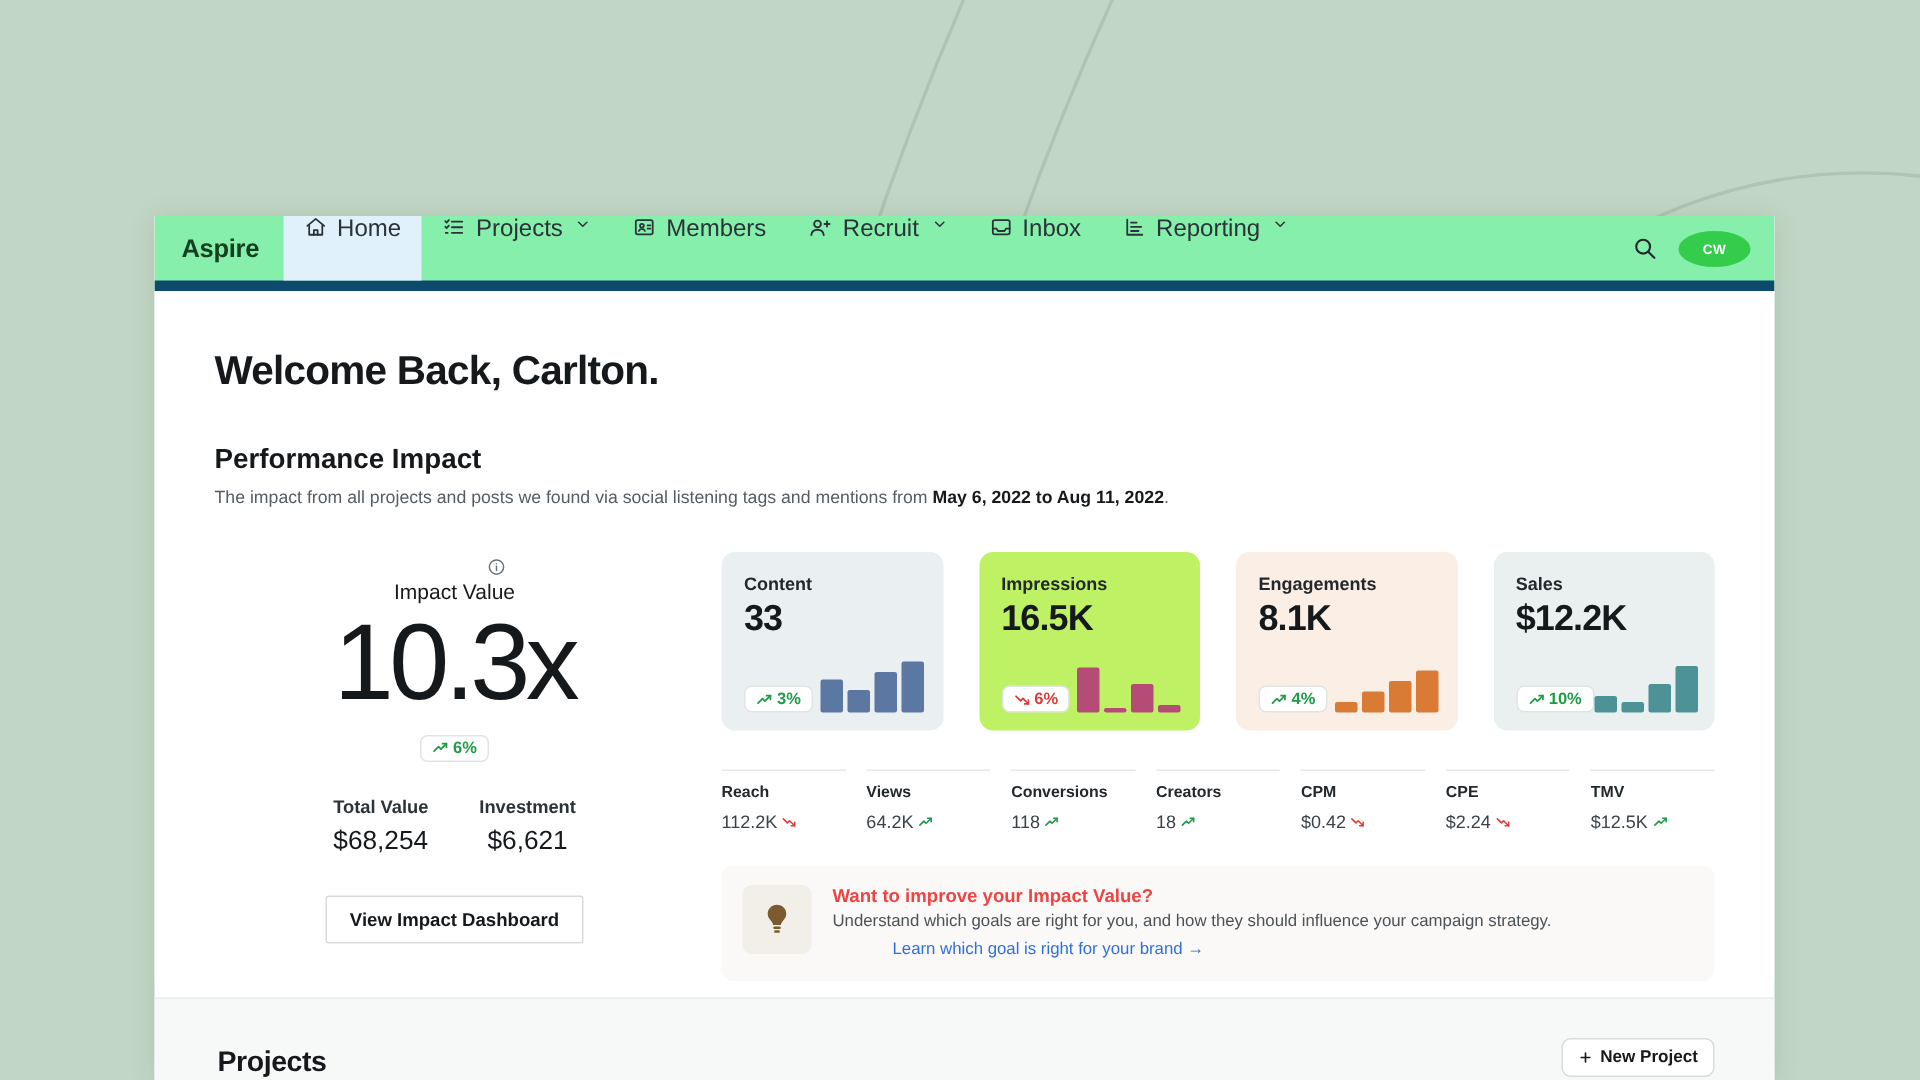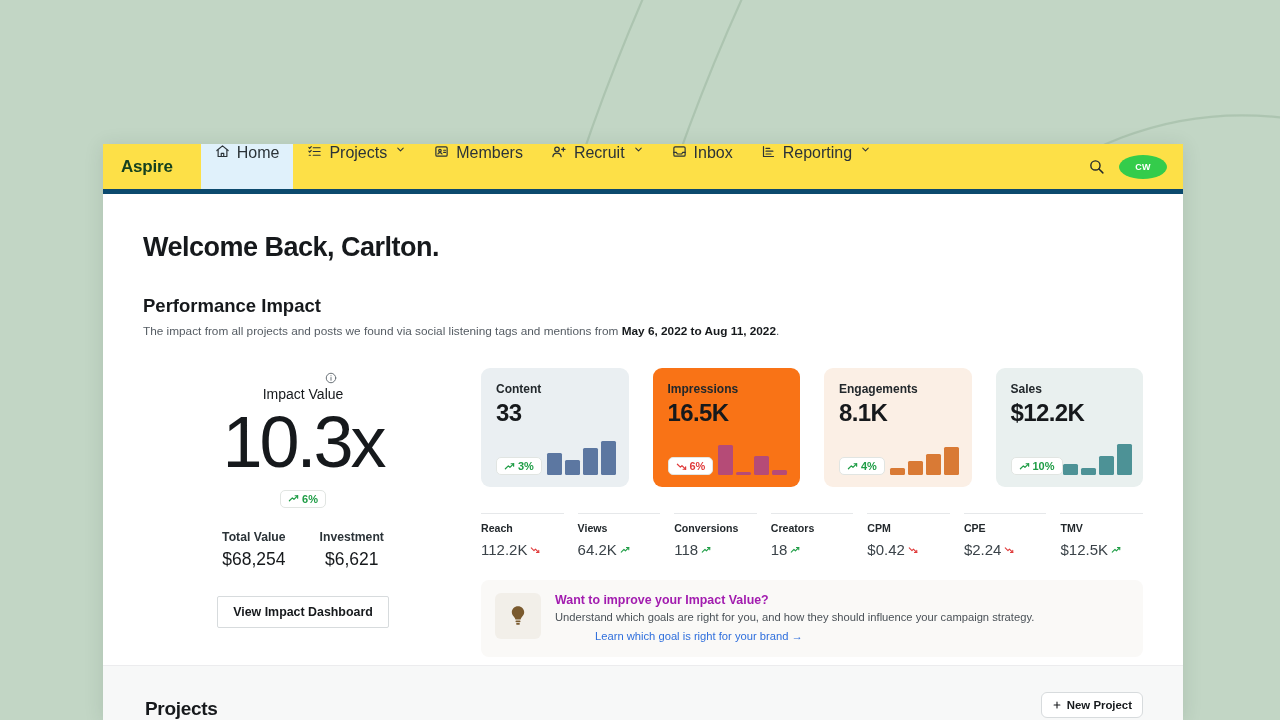--- a/index.html
+++ b/index.html
@@ -17,21 +17,21 @@
     position: absolute; left: 103px; top: 144px;
     width: 1080px; height: 576px;
     background: #ffffff;
     box-shadow: 0 2px 18px rgba(40,60,45,.13);
     overflow: hidden;
   }
 
   
   .navbar {
     height: 50px; display: flex; align-items: stretch;
-    border-bottom: 5px solid #0c4a6e; background: #fde047; gap: 12px;
+    border-bottom: 7px solid #0c4a6e; background: #86efac;
   }
   .logo {
     display: flex; align-items: center; padding: 0 16px 0 18px;
     font-size: 17px; font-weight: 700; color: #14401f; letter-spacing: -.2px;
   }
   .nav-items { display: flex; align-items: stretch; }
   .nav-item {
     display: flex; gap: 7px;
     padding: 0 14px; font-size: 16px; color: #2b3338; cursor: pointer;
     white-space: nowrap;
@@ -103,32 +103,32 @@
     display: flex; align-items: flex-end; justify-content: space-between;
   }
   .spark { display: flex; align-items: flex-end; gap: 3px; height: 40px; }
   .spark span { width: 15px; border-radius: 1.5px; display:block; }
 
   
   .stats { display: flex; margin-top: 26px; }
   .stat { flex: 1; border-top: 1px solid #e6e8ea; padding-top: 8px; margin-right: 14px; }
   .stat:last-child { margin-right: 0; }
   .stat-lbl { font-size: 10.6px; font-weight: 700; color: #22282c; }
-  .stat-val { font-size: 15px; color: #3b4349; margin-top: 7px; display: flex; align-items: center; gap: 3px; }
+  .stat-val { font-size: 12px; color: #3b4349; margin-top: 7px; display: flex; align-items: center; gap: 3px; }
 
   
   .promo {
     margin-top: 22px; background: #faf9f7; border-radius: 8px;
     display: flex; gap: 14px; padding: 13px 14px; align-items: flex-start;
   }
   .promo-ico {
     width: 46px; height: 46px; border-radius: 6px; background: #f2efe9;
     display: flex; align-items: center; justify-content: center; flex: none;
   }
-  .promo-title { font-size: 12.4px; font-weight: 700; color: #a21caf; }
+  .promo-title { font-size: 12.4px; font-weight: 700; color: #ef4444; }
   .promo-desc { font-size: 11.2px; color: #4a5157; margin-top: 4px; }
   .promo-link { font-size: 11.2px; color: #2f6fdd; margin-top: 7px; display: inline-block; cursor: pointer; margin-left: 40px; }
 
   
   .projects-strip {
     position: absolute; left: 0; right: 0; bottom: 0; height: 55px;
     background: #f7f8f8; border-top: 1px solid #ececee;
     display: flex; align-items: flex-end; padding: 0 40px 0 42px;
   }
   .projects-title { font-size: 19px; font-weight: 700; color: #16191c; letter-spacing: -.3px; }
@@ -291,21 +291,21 @@
                   <span>3%</span>
                 </div>
                 <div class="spark">
                   <span style="height:22px;background:#5c77a1" title="1: 22"></span>
                   <span style="height:15px;background:#5c77a1" title="2: 15"></span>
                   <span style="height:27px;background:#5c77a1" title="3: 27"></span>
                   <span style="height:34px;background:#5c77a1" title="4: 34"></span>
                 </div>
               </div>
             </div>
-            <div class="card" style="background: #f97316;">
+            <div class="card" style="background: #bef264;">
               <div class="card-title">Impressions</div>
               <div class="card-value">16.5K</div>
               <div class="card-bottom">
                 <div class="badge down">
                   <svg width="11" height="11" viewBox="0 0 24 24" fill="none" stroke="#e03b3b" stroke-width="2.6" stroke-linecap="round" stroke-linejoin="round">
                     <path d="M3 7 9.5 13.5 13 10 21 18"></path>
                     <path d="M15.5 18H21v-5.5"></path>
                   </svg>
                   <span>6%</span>
                 </div>

